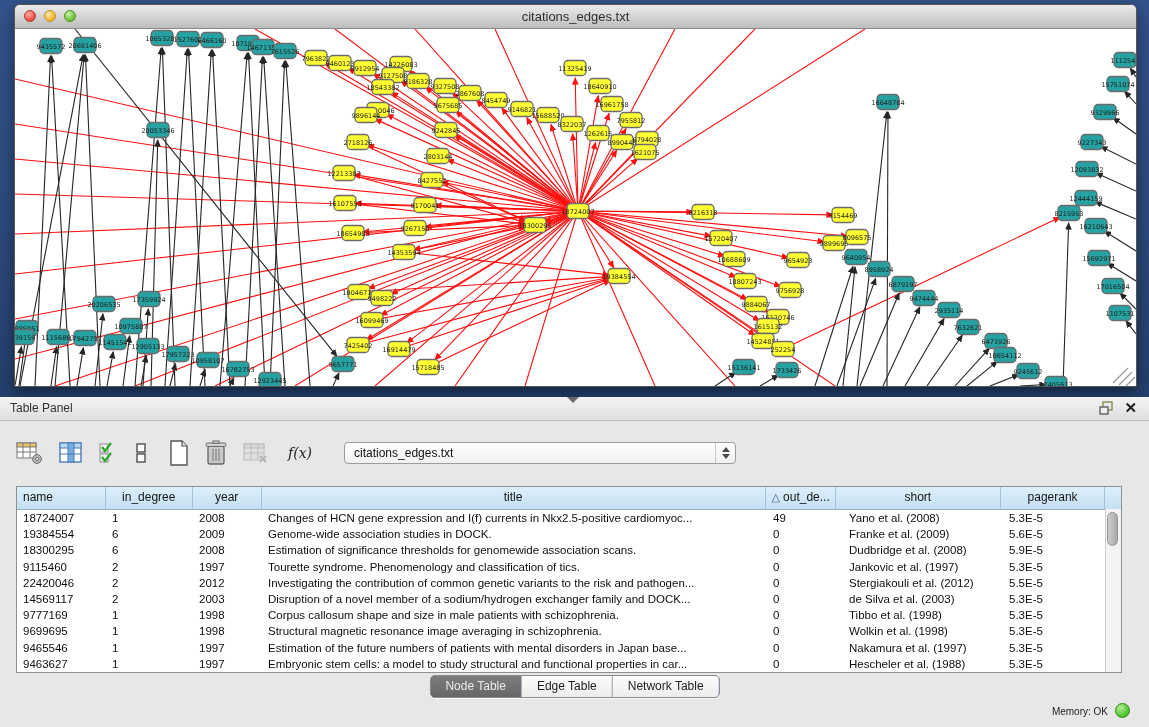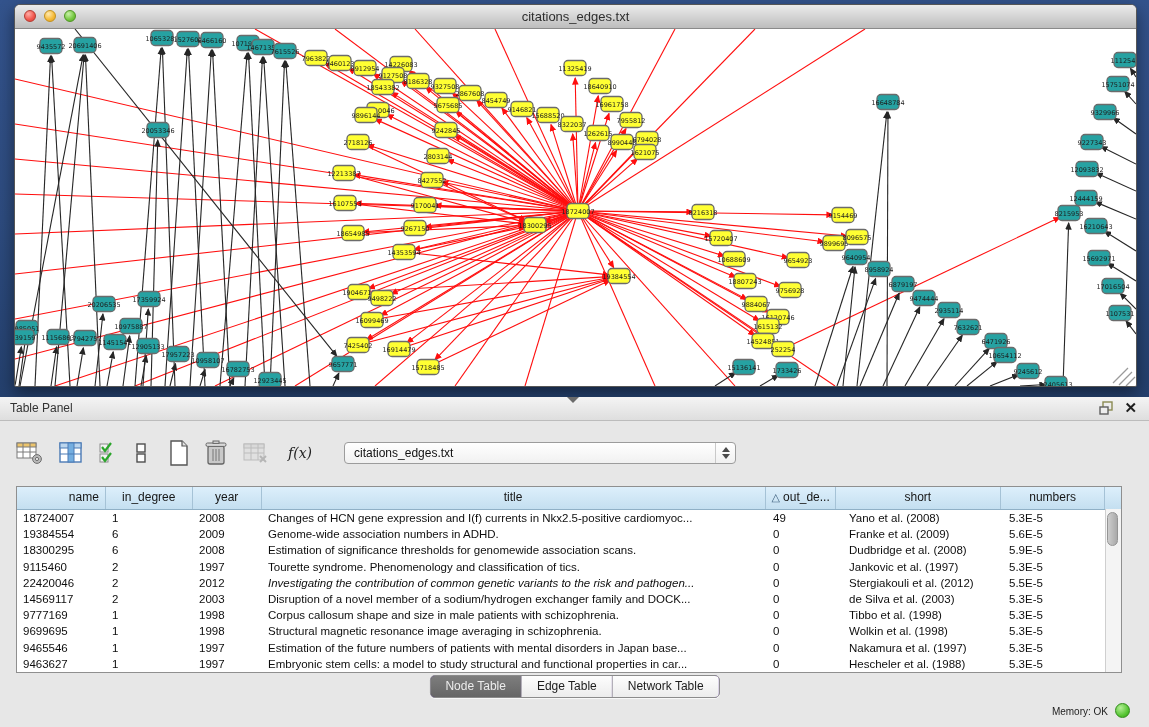--- a/index.html
+++ b/index.html
@@ -45,21 +45,21 @@
   .dd-stepper{position:absolute;right:0;top:0;width:19px;height:100%;border-left:1px solid #c9c9c9;
     display:flex;flex-direction:column;align-items:center;justify-content:center;gap:2px;}
   .tri-up{width:0;height:0;border-left:4px solid transparent;border-right:4px solid transparent;border-bottom:5px solid #4a4a4a;}
   .tri-dn{width:0;height:0;border-left:4px solid transparent;border-right:4px solid transparent;border-top:5px solid #4a4a4a;}
 
   .tablewrap{position:absolute;left:16px;top:89px;width:1106px;height:187px;background:#fff;
     border:1px solid #8f8f8f;box-sizing:border-box;overflow:hidden;}
   .thead{display:flex;height:22px;background:linear-gradient(#ddeffb,#c4dff0);border-bottom:1px solid #8fb0c6;}
   .th{box-sizing:border-box;font-size:12px;color:#161616;line-height:21px;border-right:1px solid #a5c2d6;
     padding:0 6px;white-space:nowrap;overflow:hidden;}
-  .th.al-r{text-align:right}.th.al-c{text-align:center}.th.al-l{text-align:left}
+  .th.al-r{text-align:left}.th.al-c{text-align:center}.th.al-l{text-align:left}
   .sort-tri{color:#3d5f7d;font-size:11px;margin-right:3px;}
   .tbody{position:relative;}
   .trow{display:flex;height:16.2px;}
   .td{box-sizing:border-box;font-size:11.5px;color:#0e0e0e;line-height:16px;
     padding:0 2px 0 6px;white-space:nowrap;overflow:hidden;}
   .vscroll{position:absolute;right:0;top:22px;bottom:0;width:15px;background:#f4f4f4;border-left:1px solid #cfcfcf;}
   .vthumb{position:absolute;left:1px;top:3px;width:11px;height:34px;border-radius:6px;
     background:linear-gradient(90deg,#cdcdcd,#a9a9a9);border:1px solid #949494;box-sizing:border-box;}
 
   .tp-tabs{position:absolute;left:50%;transform:translateX(-50%);top:278px;display:flex;height:21px;
@@ -761,38 +761,38 @@
   </div>
 
   <div class="tablewrap">
     <div class="thead" id="thead">
         <div class="th al-r" style="width: 89px;">name</div>
         <div class="th al-c" style="width: 87px;">in_degree</div>
         <div class="th al-c" style="width: 69px;">year</div>
         <div class="th al-c" style="width: 505px;">title</div>
         <div class="th al-l" style="width: 70px;"><span class="sort-tri">△</span>out_de...</div>
         <div class="th al-c" style="width: 166px;">short</div>
-        <div class="th al-c" style="width: 104px;">numbers</div>
+        <div class="th al-c" style="width: 104px;">pagerank</div>
         <div class="th" style="width: 16px; border-right: none;"></div>
       </div>
     <div class="tbody" id="tbody">
         <div class="trow">
           <div class="td" style="width: 89px;">18724007</div>
           <div class="td" style="width: 87px;">1</div>
           <div class="td" style="width: 69px;">2008</div>
           <div class="td" style="width: 505px;">Changes of HCN gene expression and I(f) currents in Nkx2.5-positive cardiomyoc...</div>
           <div class="td" style="width: 70px;">49</div>
           <div class="td" style="width: 166px; padding-left: 12px;">Yano et al. (2008)</div>
           <div class="td" style="width: 104px;">5.3E-5</div>
         </div>
         <div class="trow">
           <div class="td" style="width: 89px;">19384554</div>
           <div class="td" style="width: 87px;">6</div>
           <div class="td" style="width: 69px;">2009</div>
-          <div class="td" style="width: 505px;">Genome-wide association numbers in ADHD.</div>
+          <div class="td" style="width: 505px;">Genome-wide association studies in DOCK.</div>
           <div class="td" style="width: 70px;">0</div>
           <div class="td" style="width: 166px; padding-left: 12px;">Franke et al. (2009)</div>
           <div class="td" style="width: 104px;">5.6E-5</div>
         </div>
         <div class="trow">
           <div class="td" style="width: 89px;">18300295</div>
           <div class="td" style="width: 87px;">6</div>
           <div class="td" style="width: 69px;">2008</div>
           <div class="td" style="width: 505px;">Estimation of significance thresholds for genomewide association scans.</div>
           <div class="td" style="width: 70px;">0</div>
@@ -805,21 +805,21 @@
           <div class="td" style="width: 69px;">1997</div>
           <div class="td" style="width: 505px;">Tourette syndrome. Phenomenology and classification of tics.</div>
           <div class="td" style="width: 70px;">0</div>
           <div class="td" style="width: 166px; padding-left: 12px;">Jankovic et al. (1997)</div>
           <div class="td" style="width: 104px;">5.3E-5</div>
         </div>
         <div class="trow">
           <div class="td" style="width: 89px;">22420046</div>
           <div class="td" style="width: 87px;">2</div>
           <div class="td" style="width: 69px;">2012</div>
-          <div class="td" style="width: 505px; font-style: italic;">Investigating the contribution of common genetic variants to the risk and pathogen...</div>
+          <div class="td" style="width: 505px;">Investigating the contribution of common genetic variants to the risk and pathogen...</div>
           <div class="td" style="width: 70px;">0</div>
           <div class="td" style="width: 166px; padding-left: 12px;">Stergiakouli et al. (2012)</div>
           <div class="td" style="width: 104px;">5.5E-5</div>
         </div>
         <div class="trow">
           <div class="td" style="width: 89px;">14569117</div>
           <div class="td" style="width: 87px;">2</div>
           <div class="td" style="width: 69px;">2003</div>
           <div class="td" style="width: 505px;">Disruption of a novel member of a sodium/hydrogen exchanger family and DOCK...</div>
           <div class="td" style="width: 70px;">0</div>

